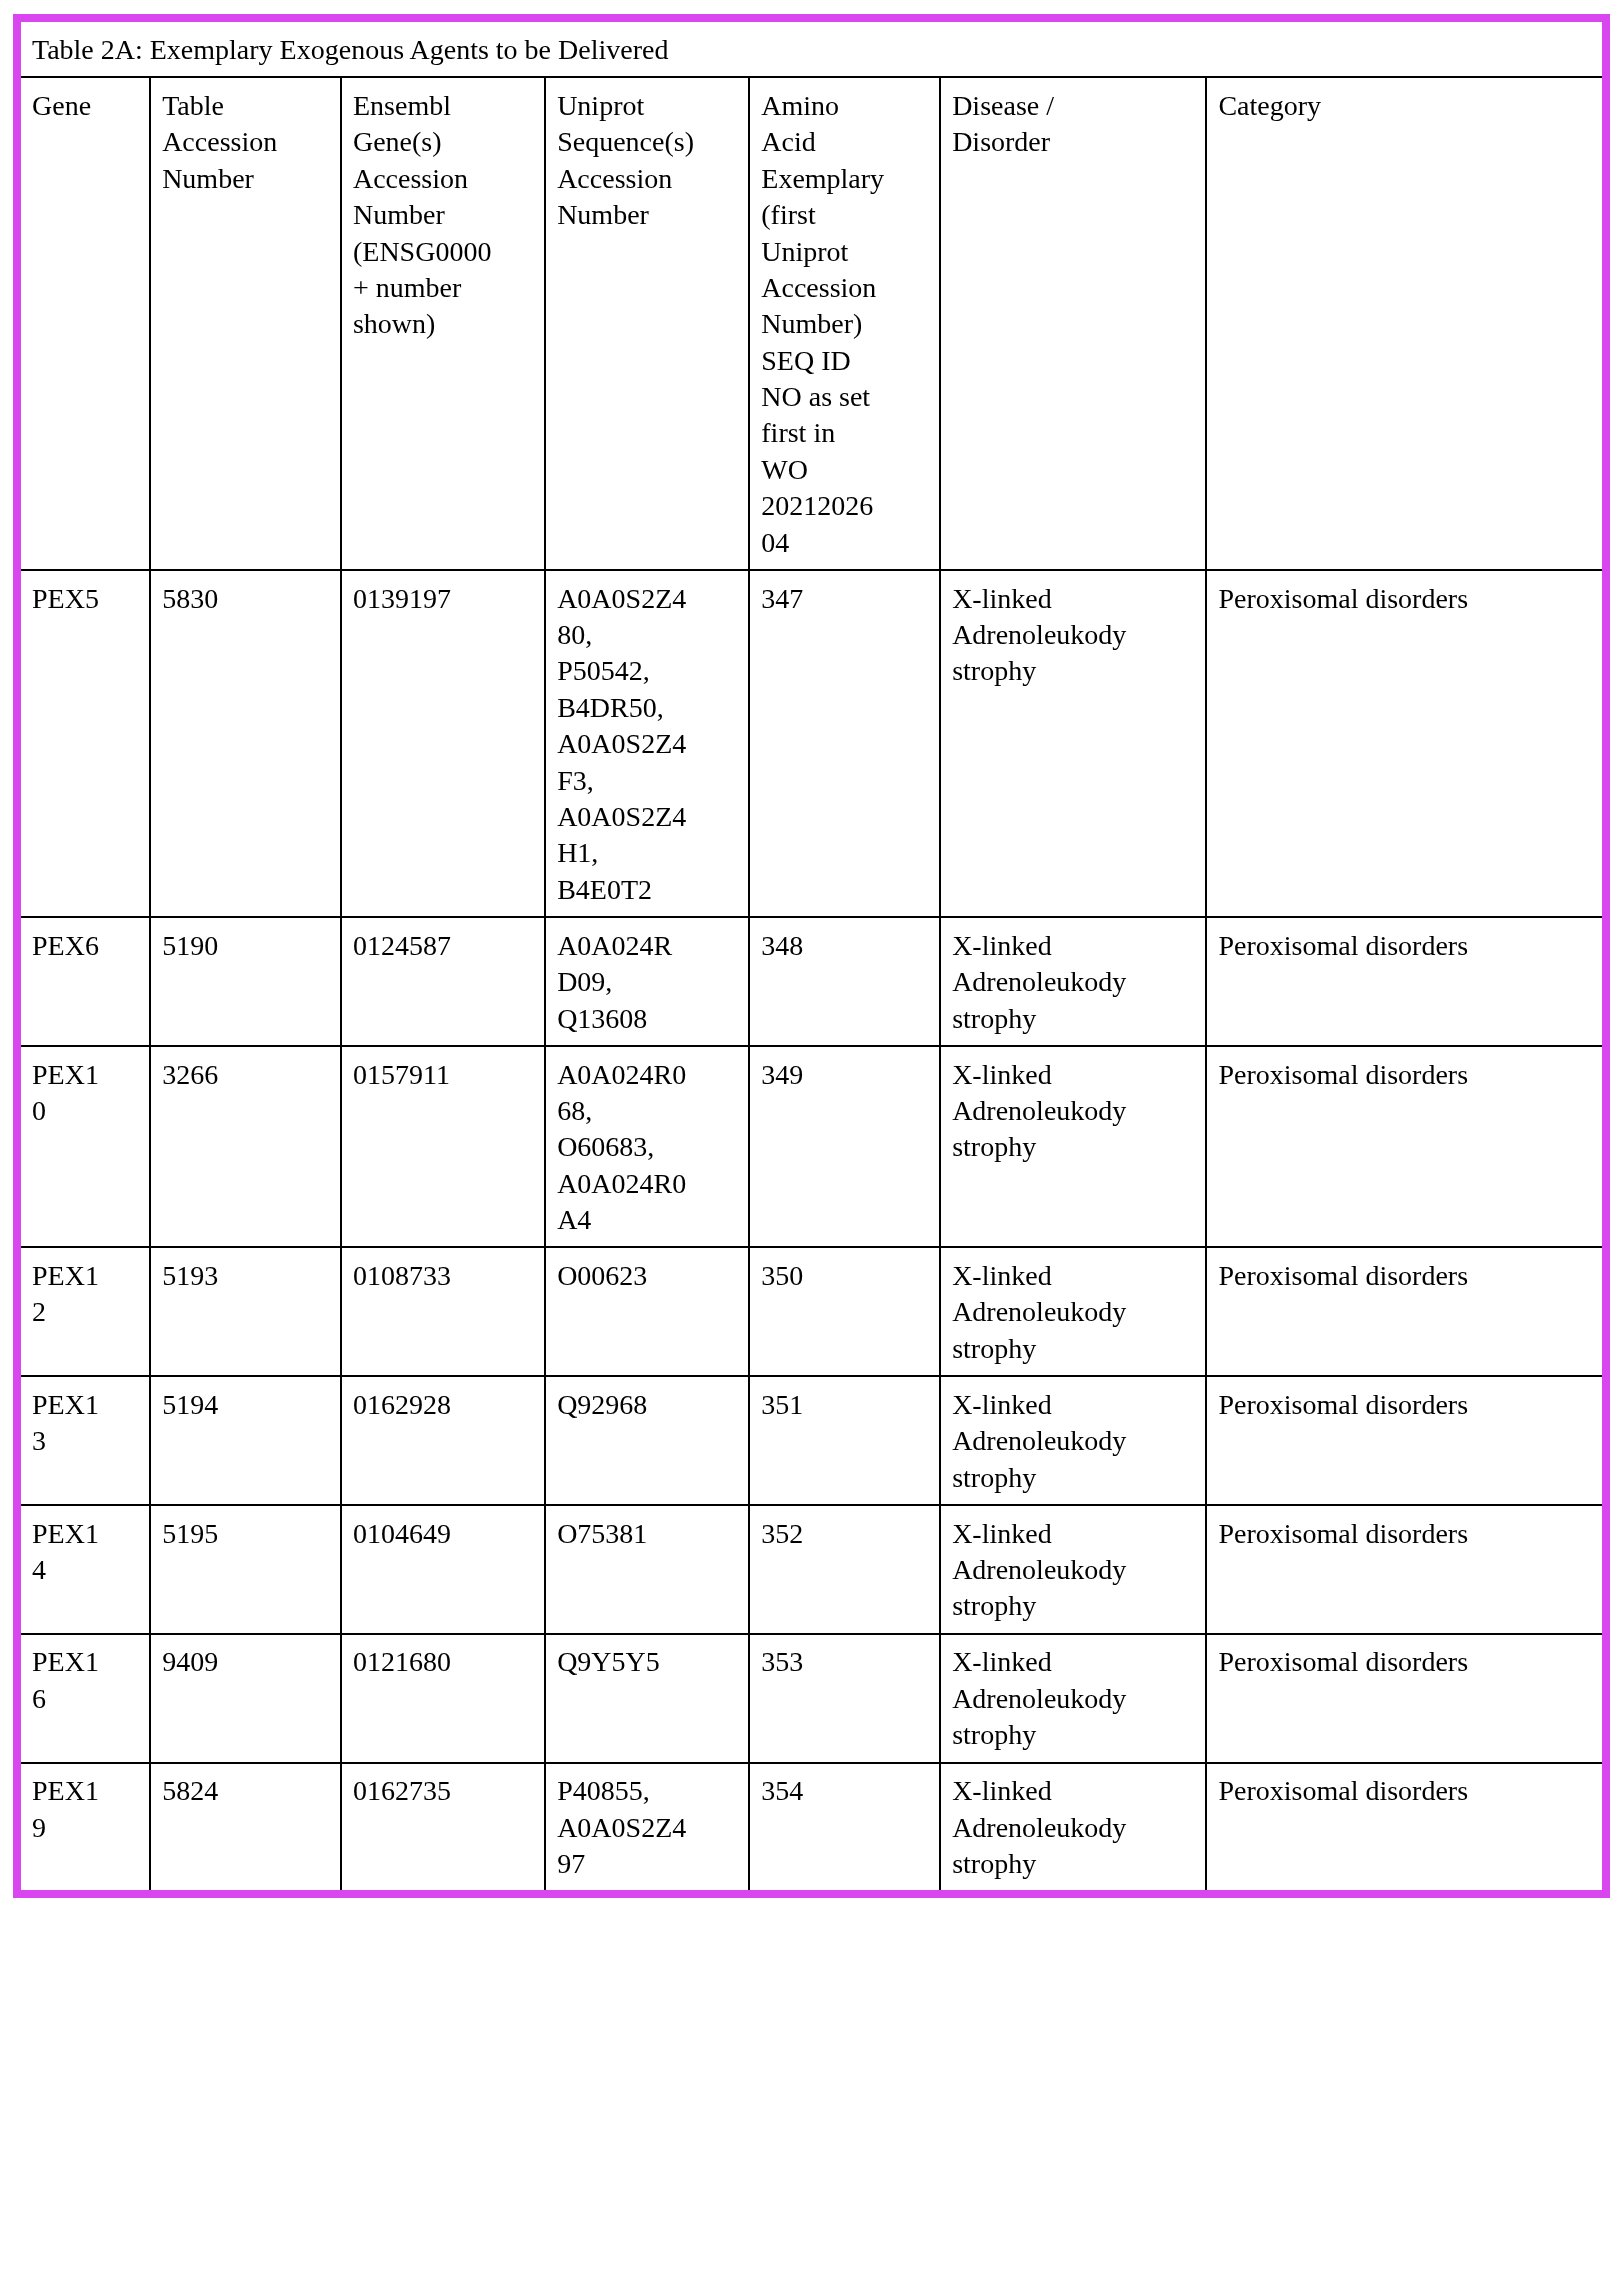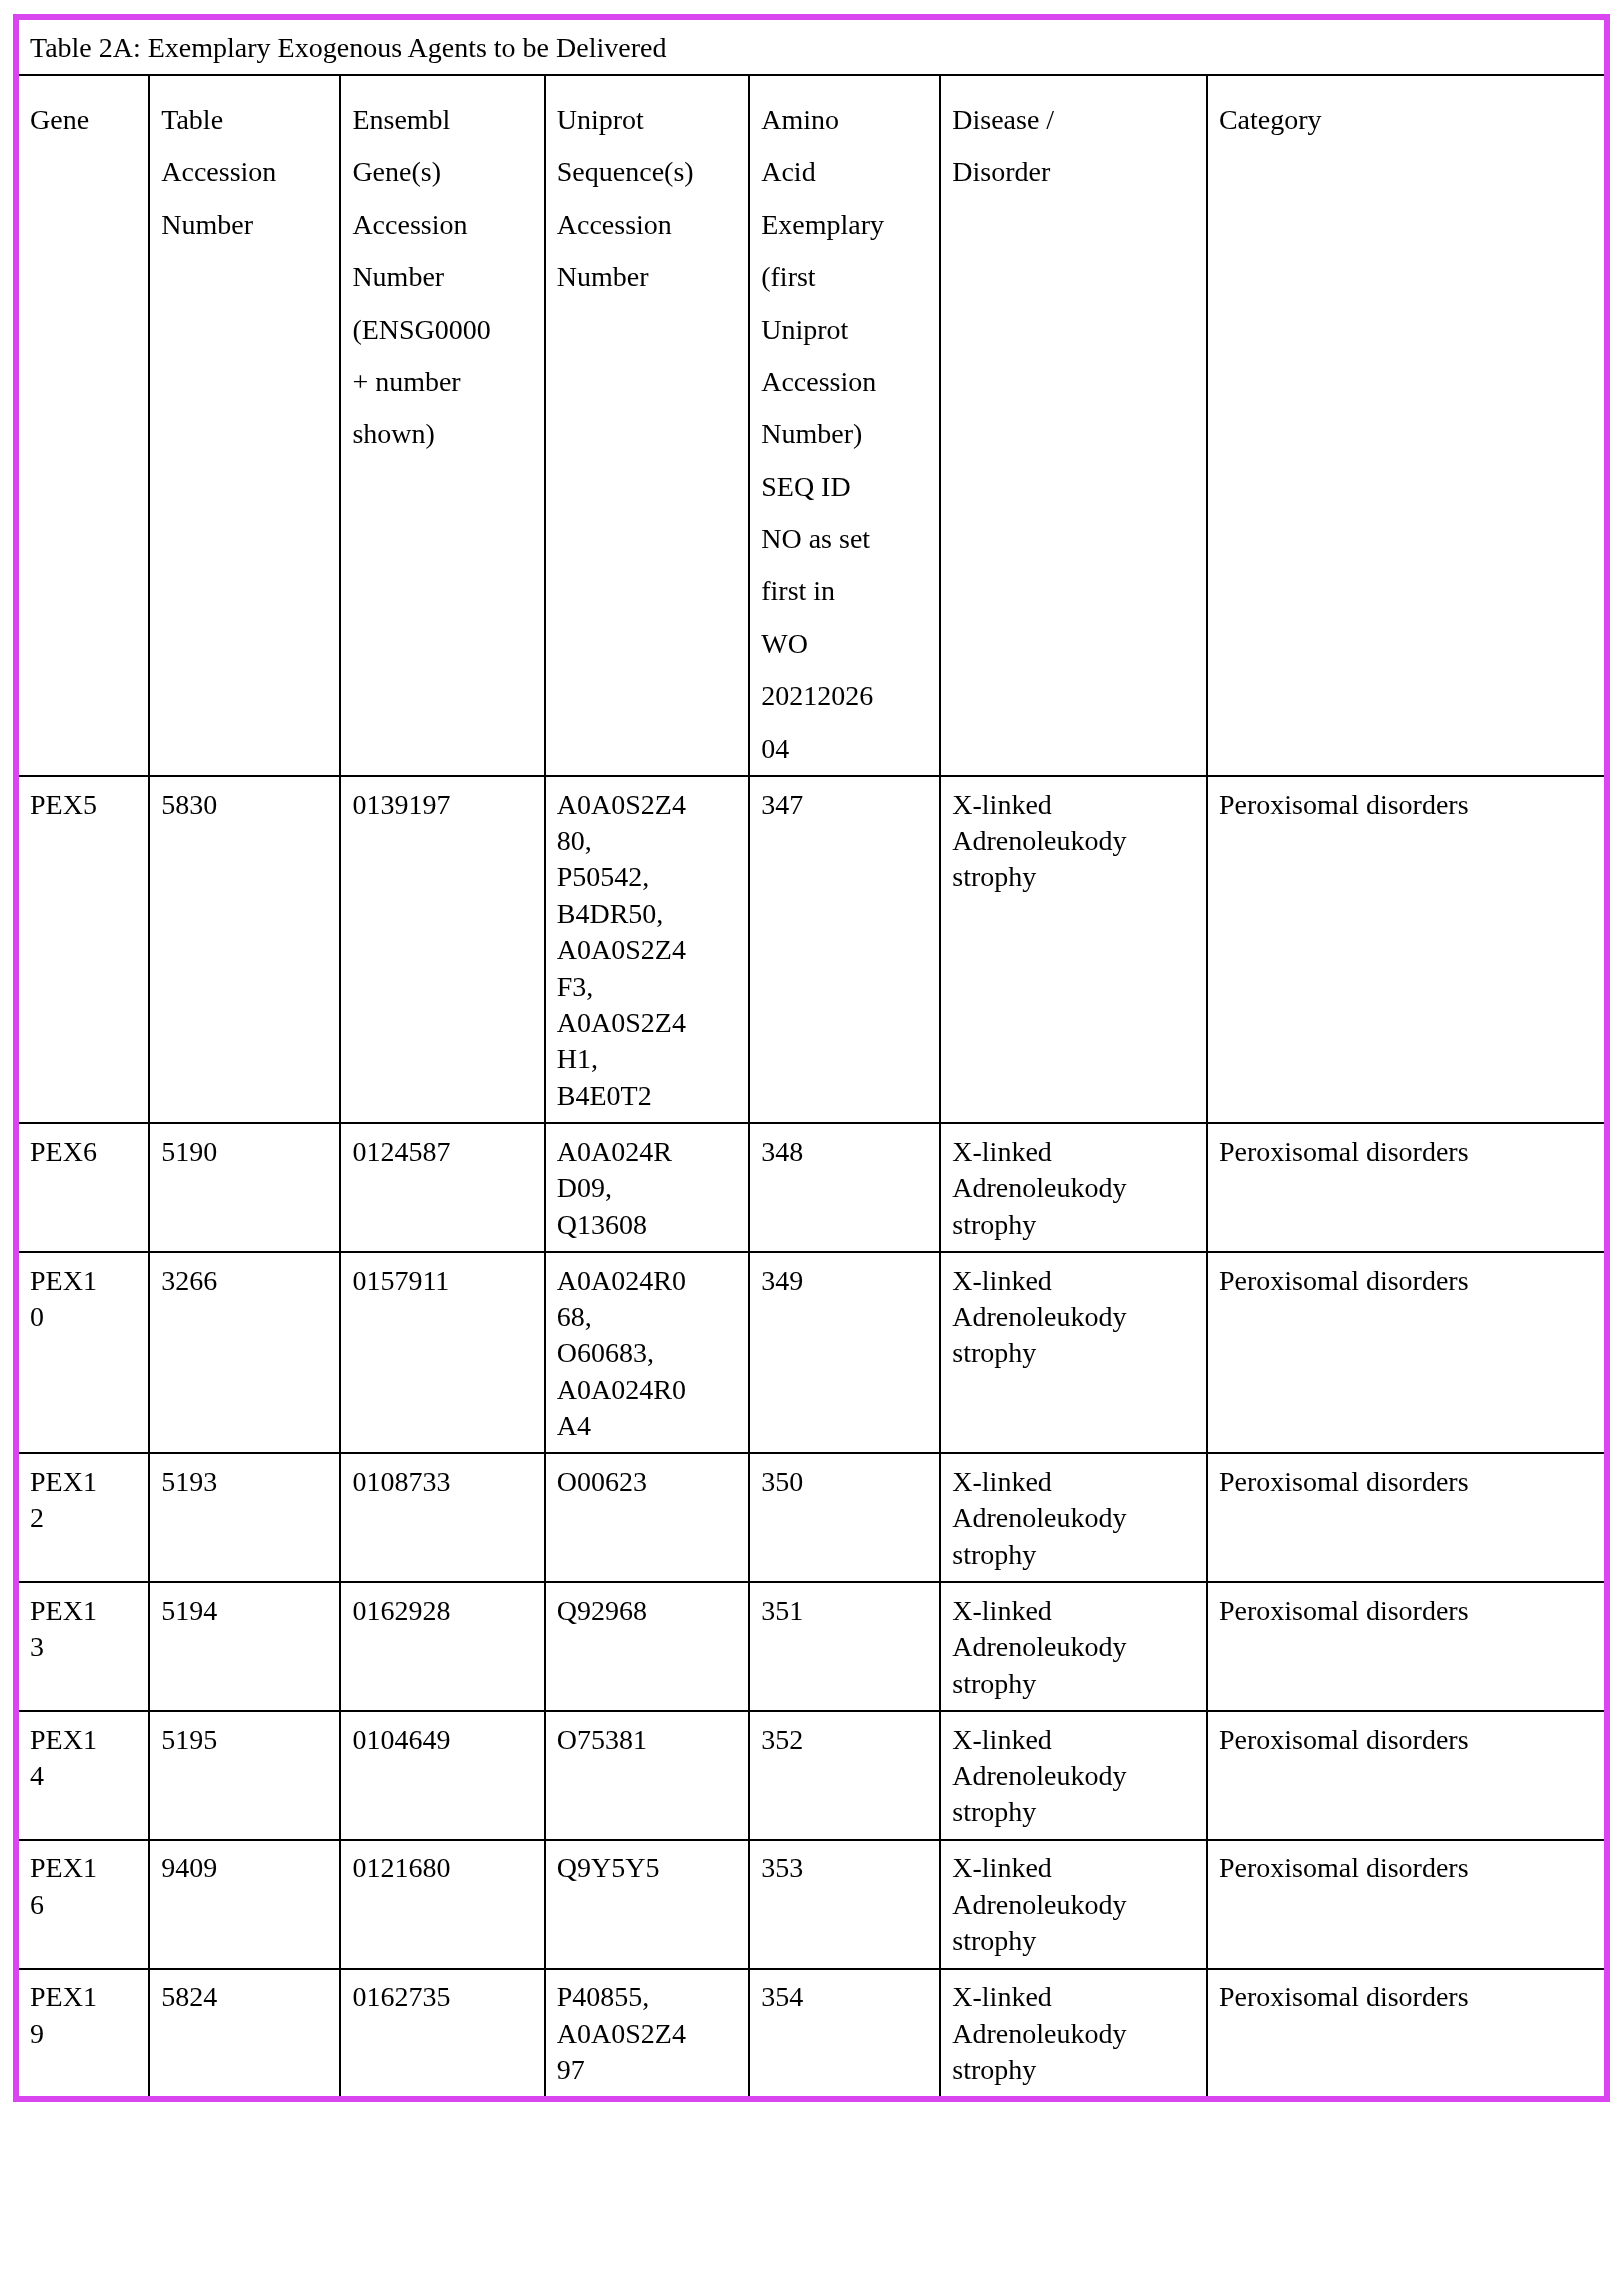--- a/index.html
+++ b/index.html
@@ -17,21 +17,21 @@
   .page {
     box-sizing: border-box;
     width: 1624px;
     height: 2273px;
     padding: 14.4px 12.8px 0 12.8px;
   }
   table.patent-table {
     border-collapse: collapse;
     table-layout: fixed;
     width: 1597px;
-    border: 6px solid #d946ef;
+    border: 8px solid #d946ef;
     padding-left: 28px;
   }
   table.patent-table td,
   table.patent-table th {
     border: 2.4px solid #000;
     vertical-align: top;
     padding: 9.6px 11.2px 8px 11.2px;
     font-size: 28px;
     line-height: 1.30;
     font-weight: normal;
@@ -52,21 +52,21 @@
   }
   .col-gene      { width: 120px; }
   .col-entrez    { width: 172px; }
   .col-ensembl   { width: 184px; }
   .col-uniprot   { width: 184px; }
   .col-seq       { width: 172px; }
   .col-disease   { width: 240px; }
   .col-category  { width: 360px; }
 
   .ln { display: block; }
-  .hdr-lines .ln { display: block; margin-top: 16px; }
+  .hdr-lines .ln { display: block; }
   .cell-lines .ln { display: block; }
 </style>
 </head>
 <body>
 
 <div class="page">
   <table class="patent-table">
     <colgroup>
       <col class="col-gene">
       <col class="col-entrez">

